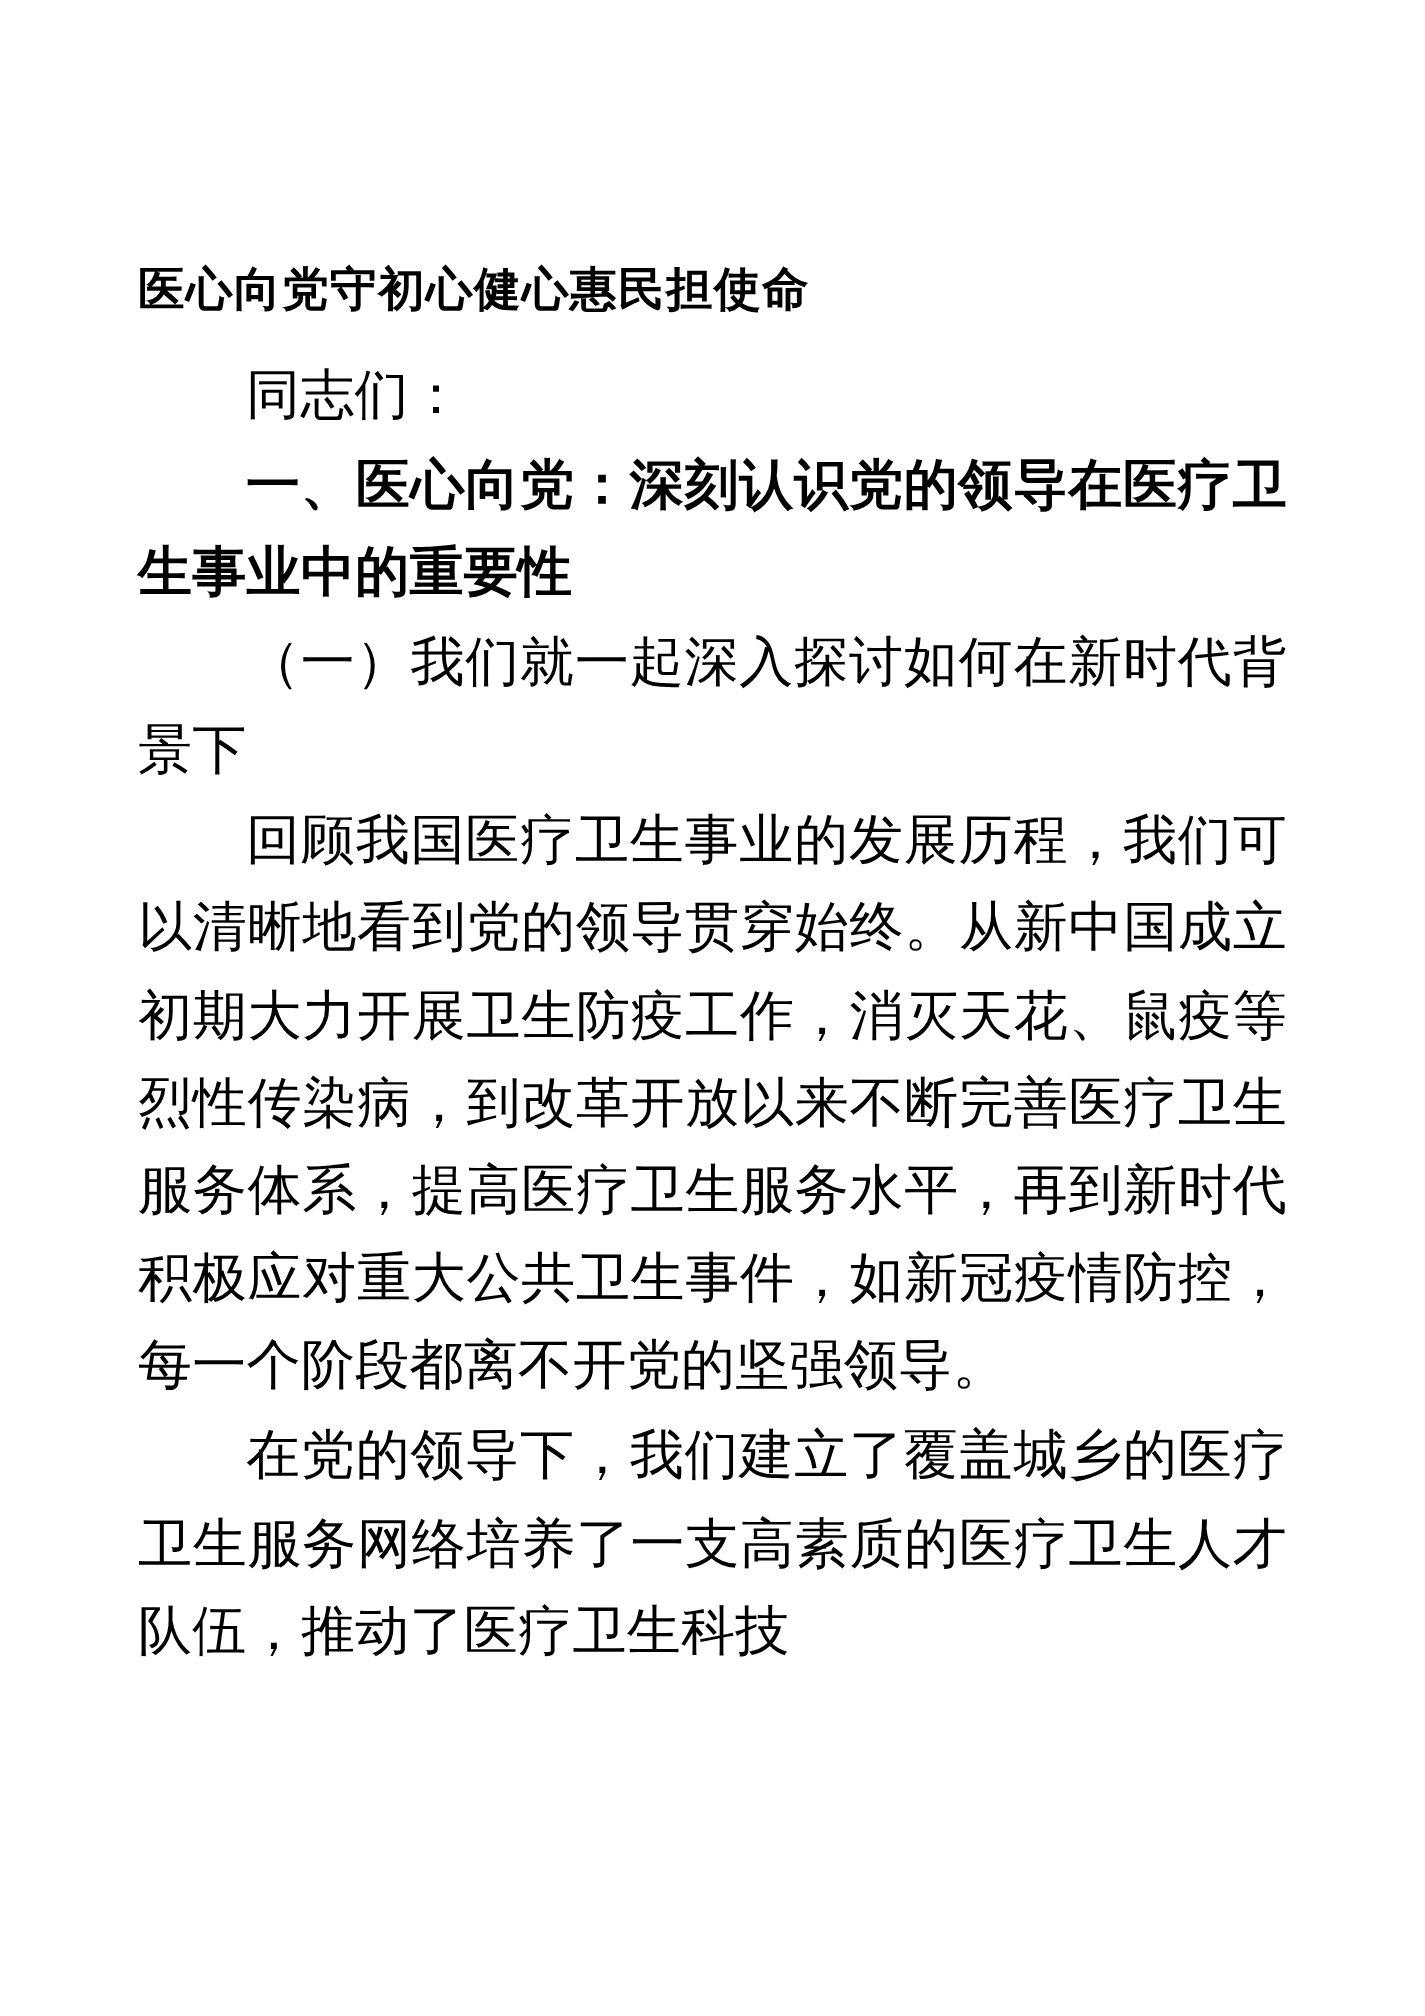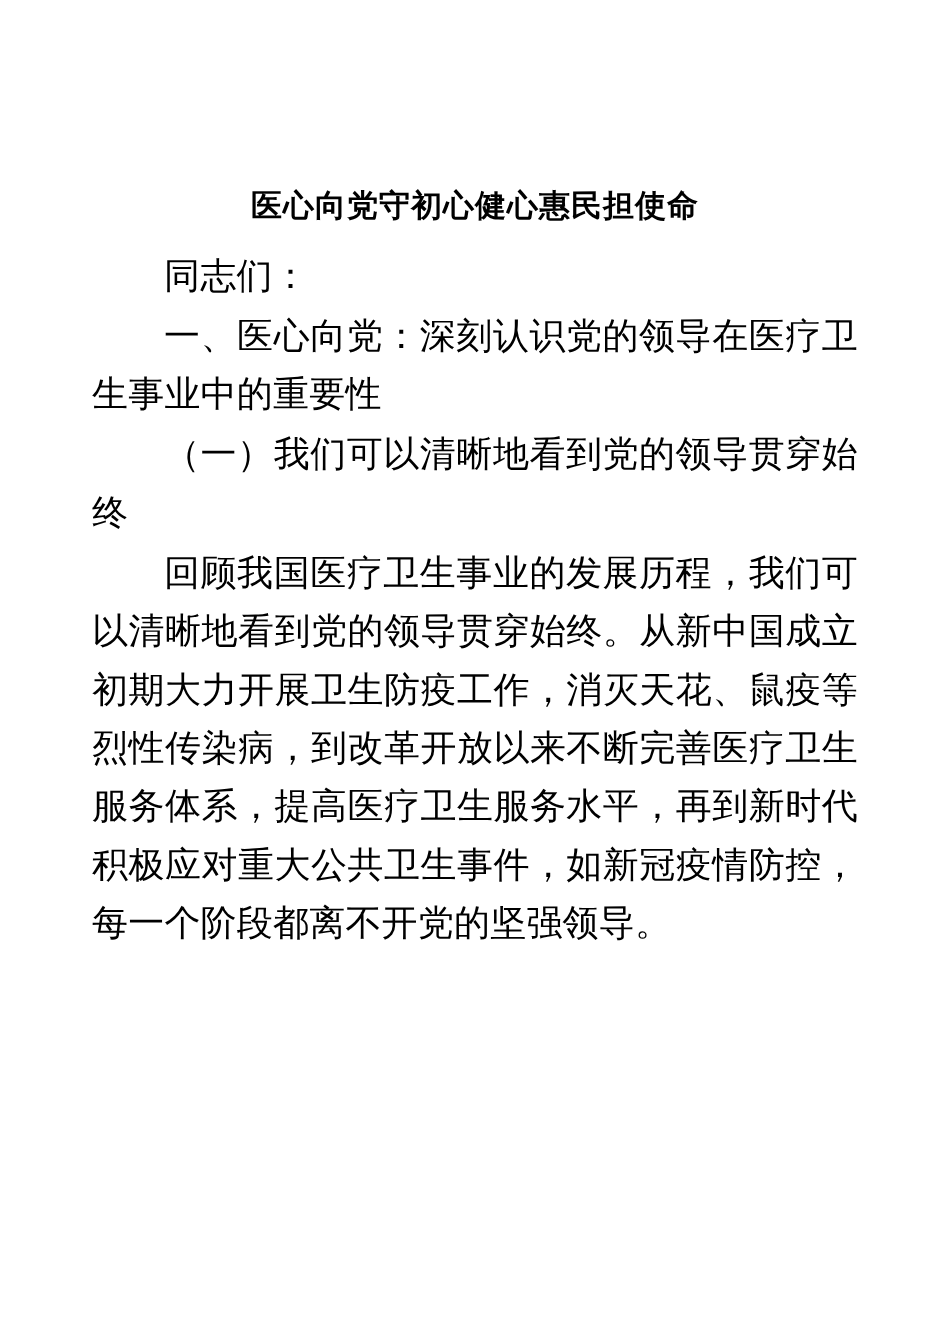--- a/index.html
+++ b/index.html
@@ -17,46 +17,46 @@
   .page {
     width: 950px;
     height: 1344px;
     box-sizing: border-box;
     padding: 170px 92px 60px 92px;
     position: relative;
   }
   .doc-title {
     font-size: 31px;
     font-weight: bold;
-    text-align: center;
     letter-spacing: 1px;
     line-height: 1.5;
-    margin: 12px 0 18px 0;
+    margin: 0 0 18px 0;
   }
   .para {
     font-size: 36px;
     line-height: 1.62;
     text-align: justify;
     text-justify: inter-ideograph;
     margin: 0 0 2px 0;
     text-indent: 2em;
     letter-spacing: 0.2px;
   }
   .para.heading {
-    font-weight: normal;
+    font-weight: bold;
   }
   .para.sub {
     font-weight: normal;
   }
 </style>
 </head>
 <body>
 
 <div class="page">
 
   <h1 class="doc-title">医心向党守初心健心惠民担使命</h1>
 
   <p class="para">同志们：</p>
   <p class="para heading">一、医心向党：深刻认识党的领导在医疗卫生事业中的重要性</p>
-  <p class="para sub">（一）我们可以清晰地看到党的领导贯穿始终</p>
+  <p class="para sub">（一）我们就一起深入探讨如何在新时代背景下</p>
   <p class="para">回顾我国医疗卫生事业的发展历程，我们可以清晰地看到党的领导贯穿始终。从新中国成立初期大力开展卫生防疫工作，消灭天花、鼠疫等烈性传染病，到改革开放以来不断完善医疗卫生服务体系，提高医疗卫生服务水平，再到新时代积极应对重大公共卫生事件，如新冠疫情防控，每一个阶段都离不开党的坚强领导。</p>
+  <p class="para">在党的领导下，我们建立了覆盖城乡的医疗卫生服务网络培养了一支高素质的医疗卫生人才队伍，推动了医疗卫生科技</p>
 
 </div>
 
 </body></html>

